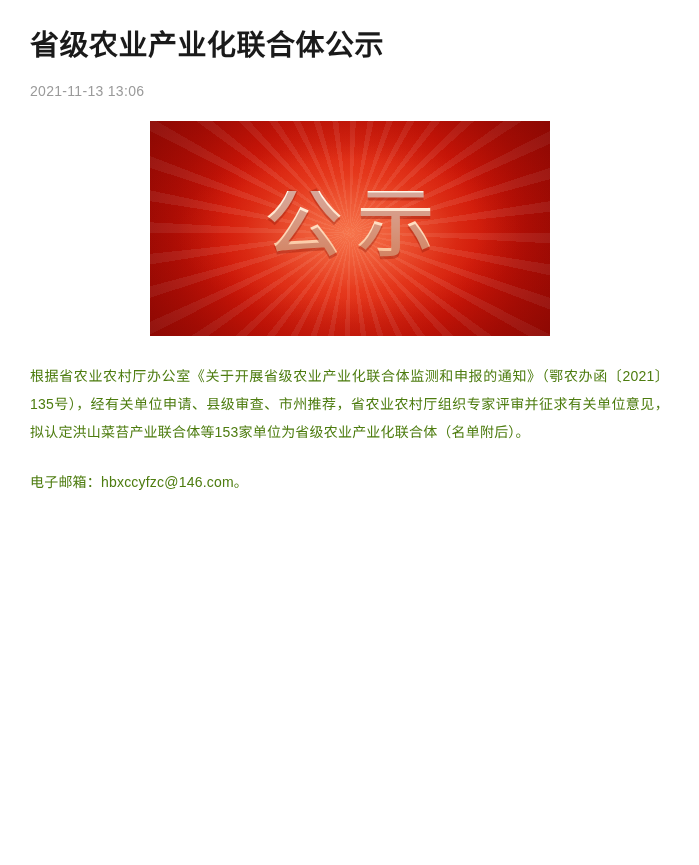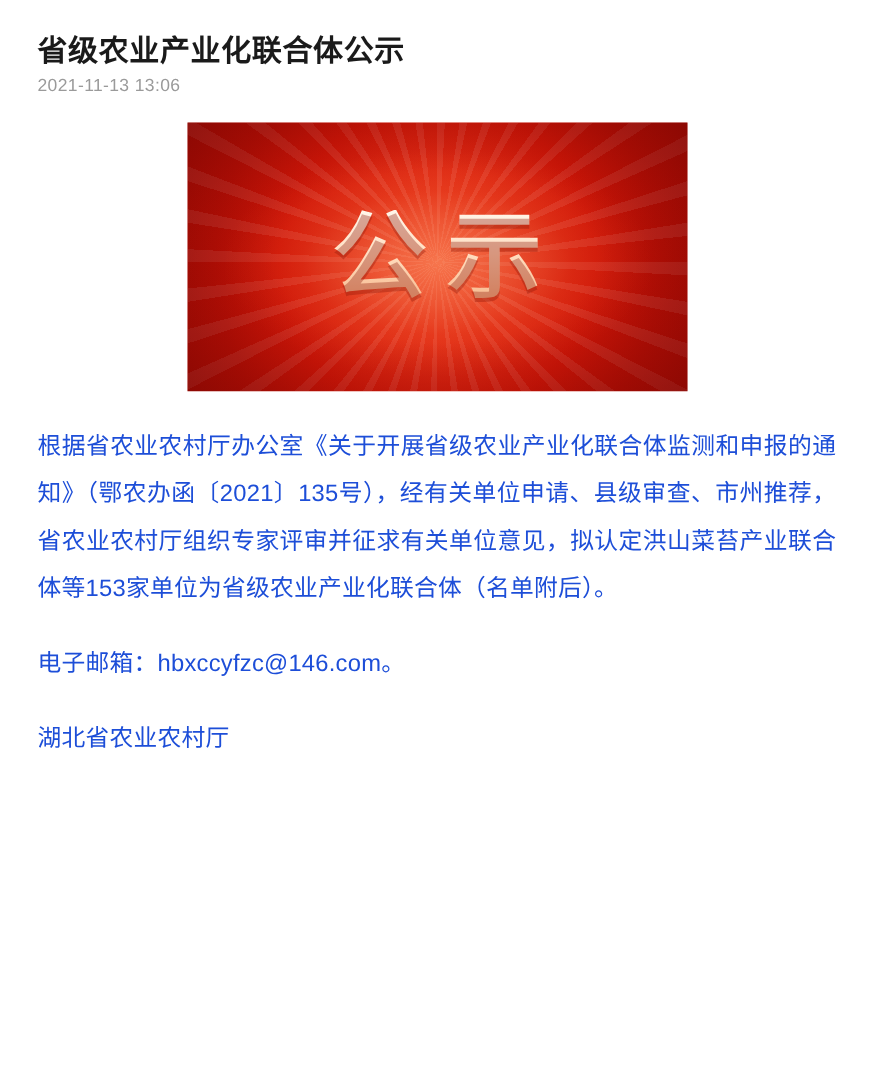--- a/index.html
+++ b/index.html
@@ -14,26 +14,26 @@
     color: #333333;
     -webkit-font-smoothing: antialiased;
   }
   .page {
     width: 699px;
     box-sizing: border-box;
     padding: 26px 30px 30px 30px;
     background: #ffffff;
   }
   .article-title {
-    font-size: 24px;
+    font-size: 29px;
     font-weight: bold;
     color: #1a1a1a;
     line-height: 1.35;
     letter-spacing: 0.5px;
-    margin: 0 0 2px 0;
+    margin: 0 0 18px 0;
   }
   .article-meta {
     font-size: 14px;
     color: #9a9a9a;
     margin: 0 0 22px 0;
     letter-spacing: 0.3px;
   }
   .figure-wrap {
     text-align: center;
     margin: 0 0 26px 0;
@@ -72,38 +72,38 @@
     inset: 0;
     background: radial-gradient(ellipse at 50% 50%, rgba(0,0,0,0) 45%, rgba(120,6,2,0.45) 100%);
   }
   .notice-banner .banner-text {
     position: absolute;
     left: 0;
     right: 0;
     top: 50%;
     transform: translateY(-50%);
     text-align: center;
-    font-family: Liberation Serif, serif;
+    font-family: Liberation Mono, monospace;
     font-size: 76px;
     font-weight: bold;
     letter-spacing: 16px;
     text-indent: 16px;
     color: #ffdfc4;
     background: linear-gradient(180deg, #fff3e4 0%, #ffd7b4 45%, #f8b display 100%);
     background: linear-gradient(180deg, #fff6ea 0%, #ffdcbe 48%, #f6b588 100%);
     -webkit-background-clip: text;
     background-clip: text;
     -webkit-text-fill-color: transparent;
     text-shadow: 0 3px 0 rgba(140,20,6,0.35);
     line-height: 1;
   }
   .body-text p {
-    font-size: 19px;
+    font-size: 14px;
     line-height: 2.0;
-    color: #1d4ed8;
+    color: #4d7c0f;
     margin: 0 0 22px 0;
     text-align: justify;
     letter-spacing: 0.2px;
   }
   .body-text p:last-child {
     margin-bottom: 0;
   }
   .sign-line {
     margin-bottom: 22px;
   }
@@ -122,16 +122,15 @@
       <div class="rays"></div>
       <div class="glow"></div>
       <div class="vignette"></div>
       <div class="banner-text">公示</div>
     </div>
   </div>
 
   <div class="body-text">
     <p>根据省农业农村厅办公室《关于开展省级农业产业化联合体监测和申报的通知》（鄂农办函〔2021〕135号），经有关单位申请、县级审查、市州推荐，省农业农村厅组织专家评审并征求有关单位意见，拟认定洪山菜苔产业联合体等153家单位为省级农业产业化联合体（名单附后）。</p>
     <p>电子邮箱：hbxccyfzc@146.com。</p>
-    <p class="sign-line">湖北省农业农村厅</p>
   </div>
 
 </div>
 
 </body></html>

